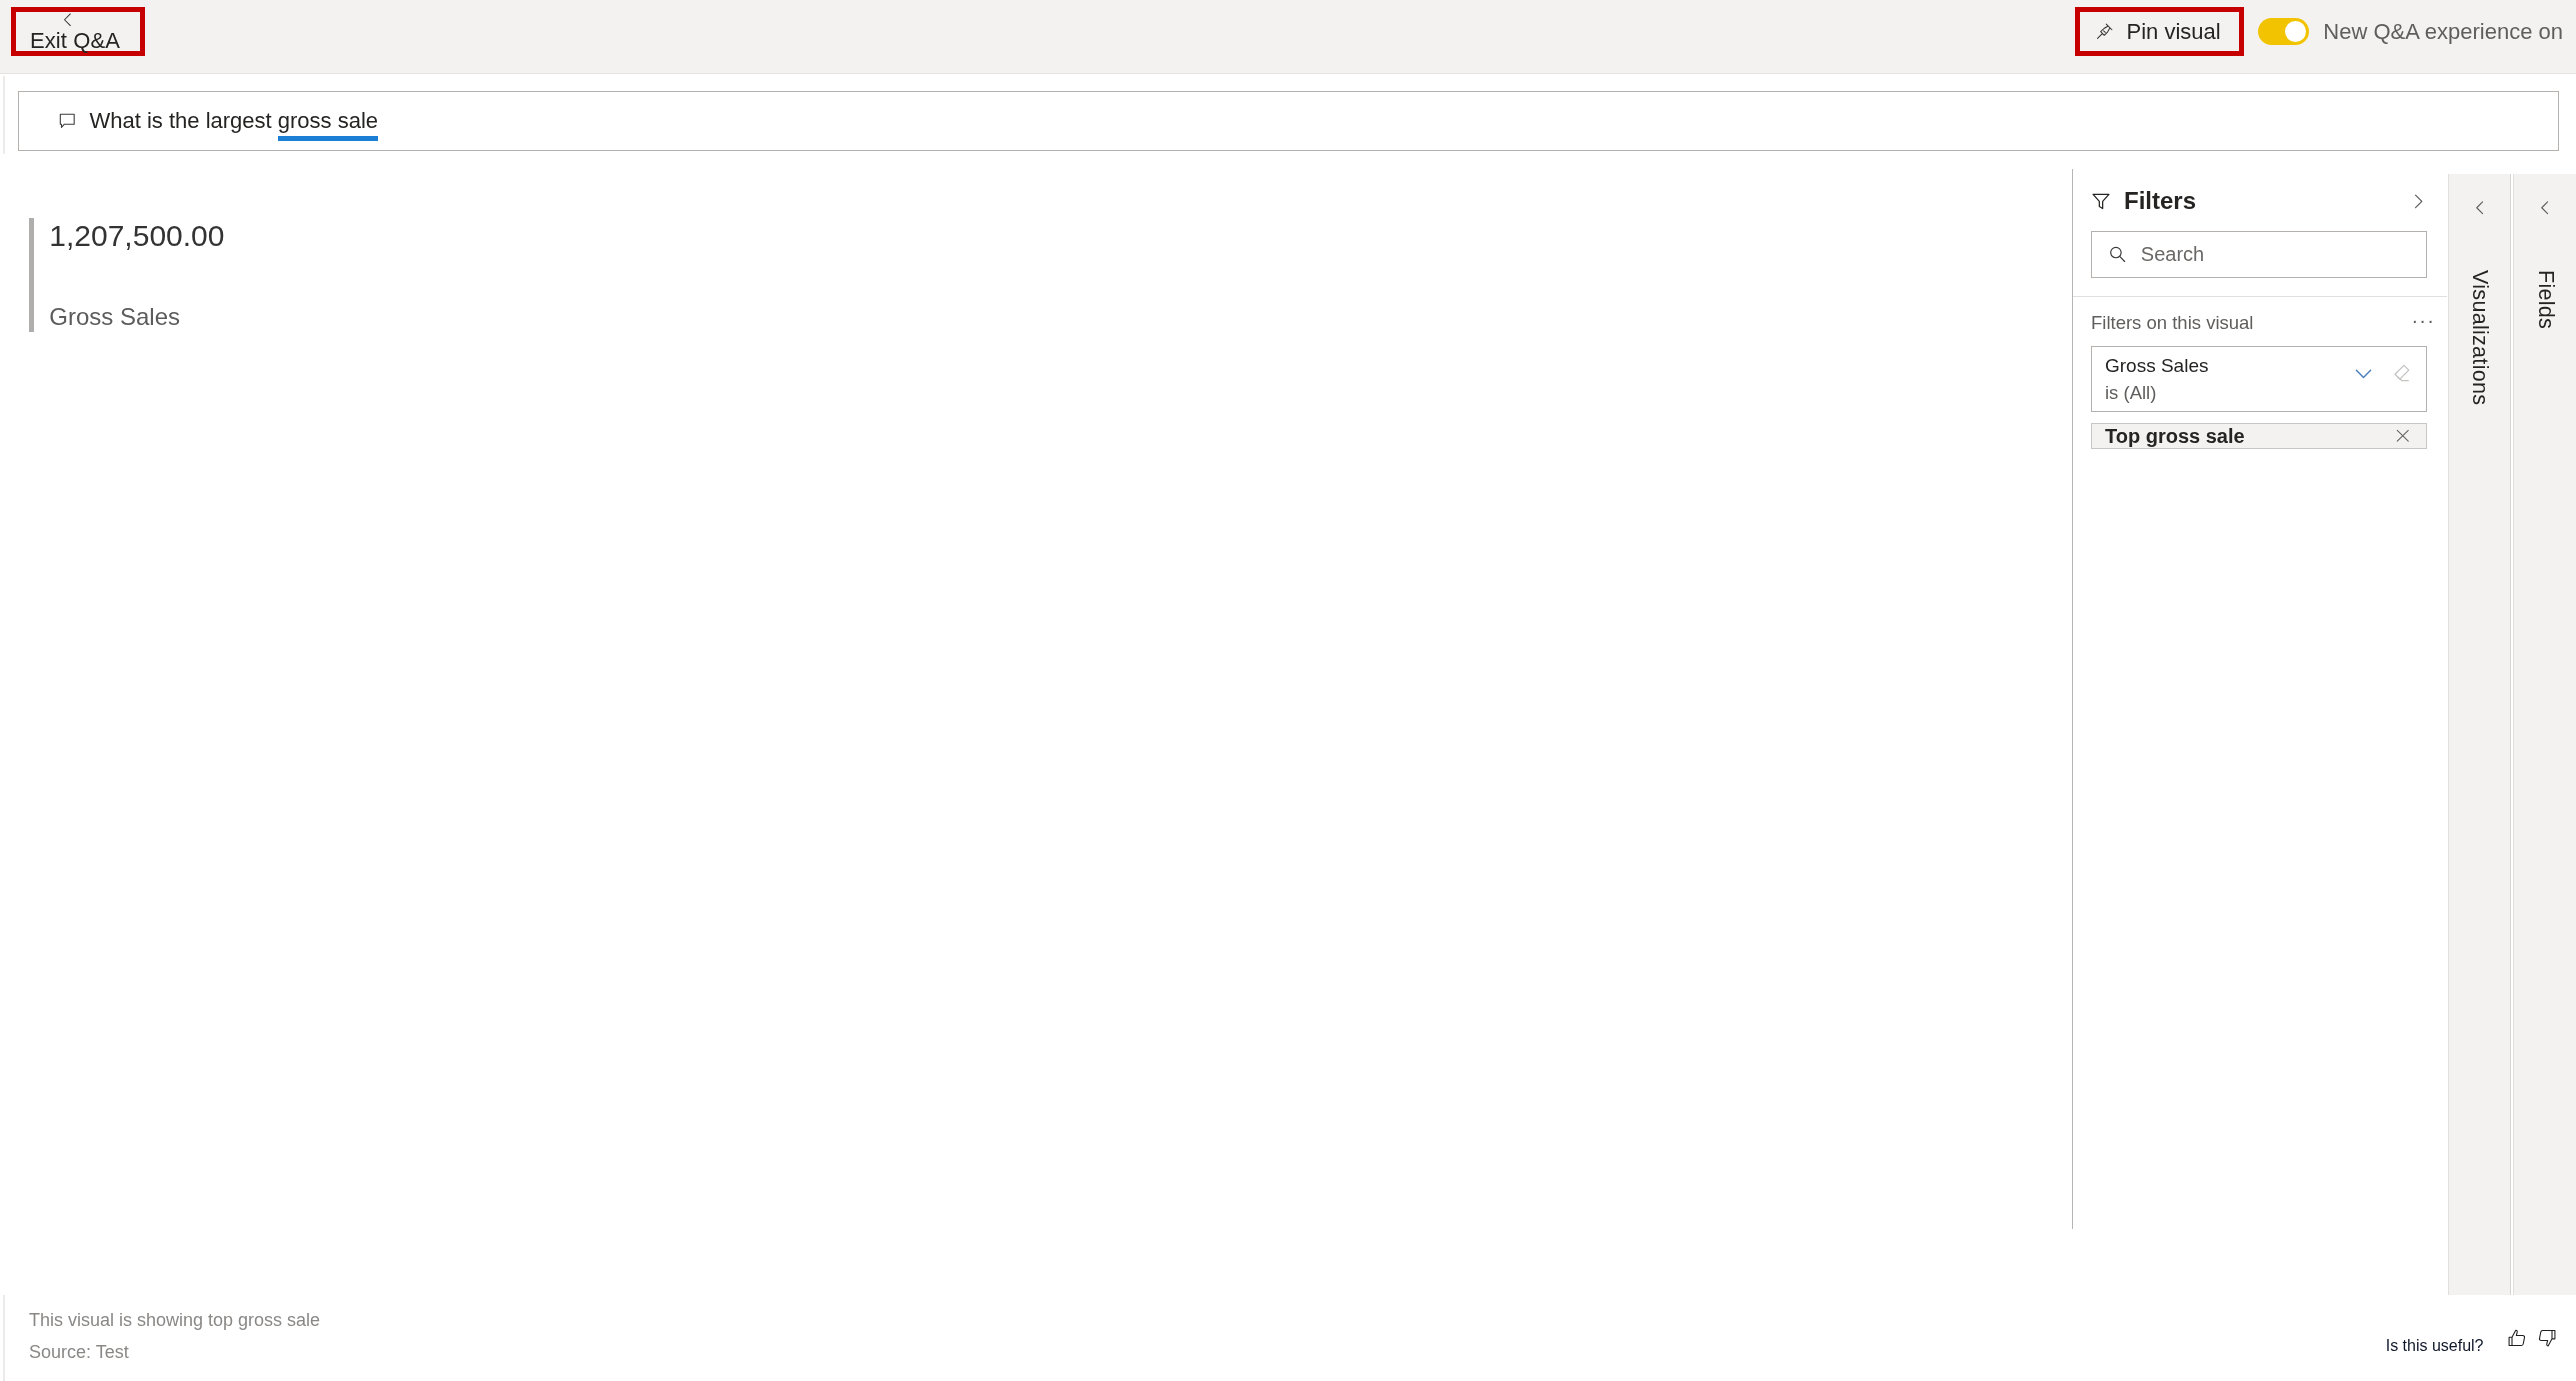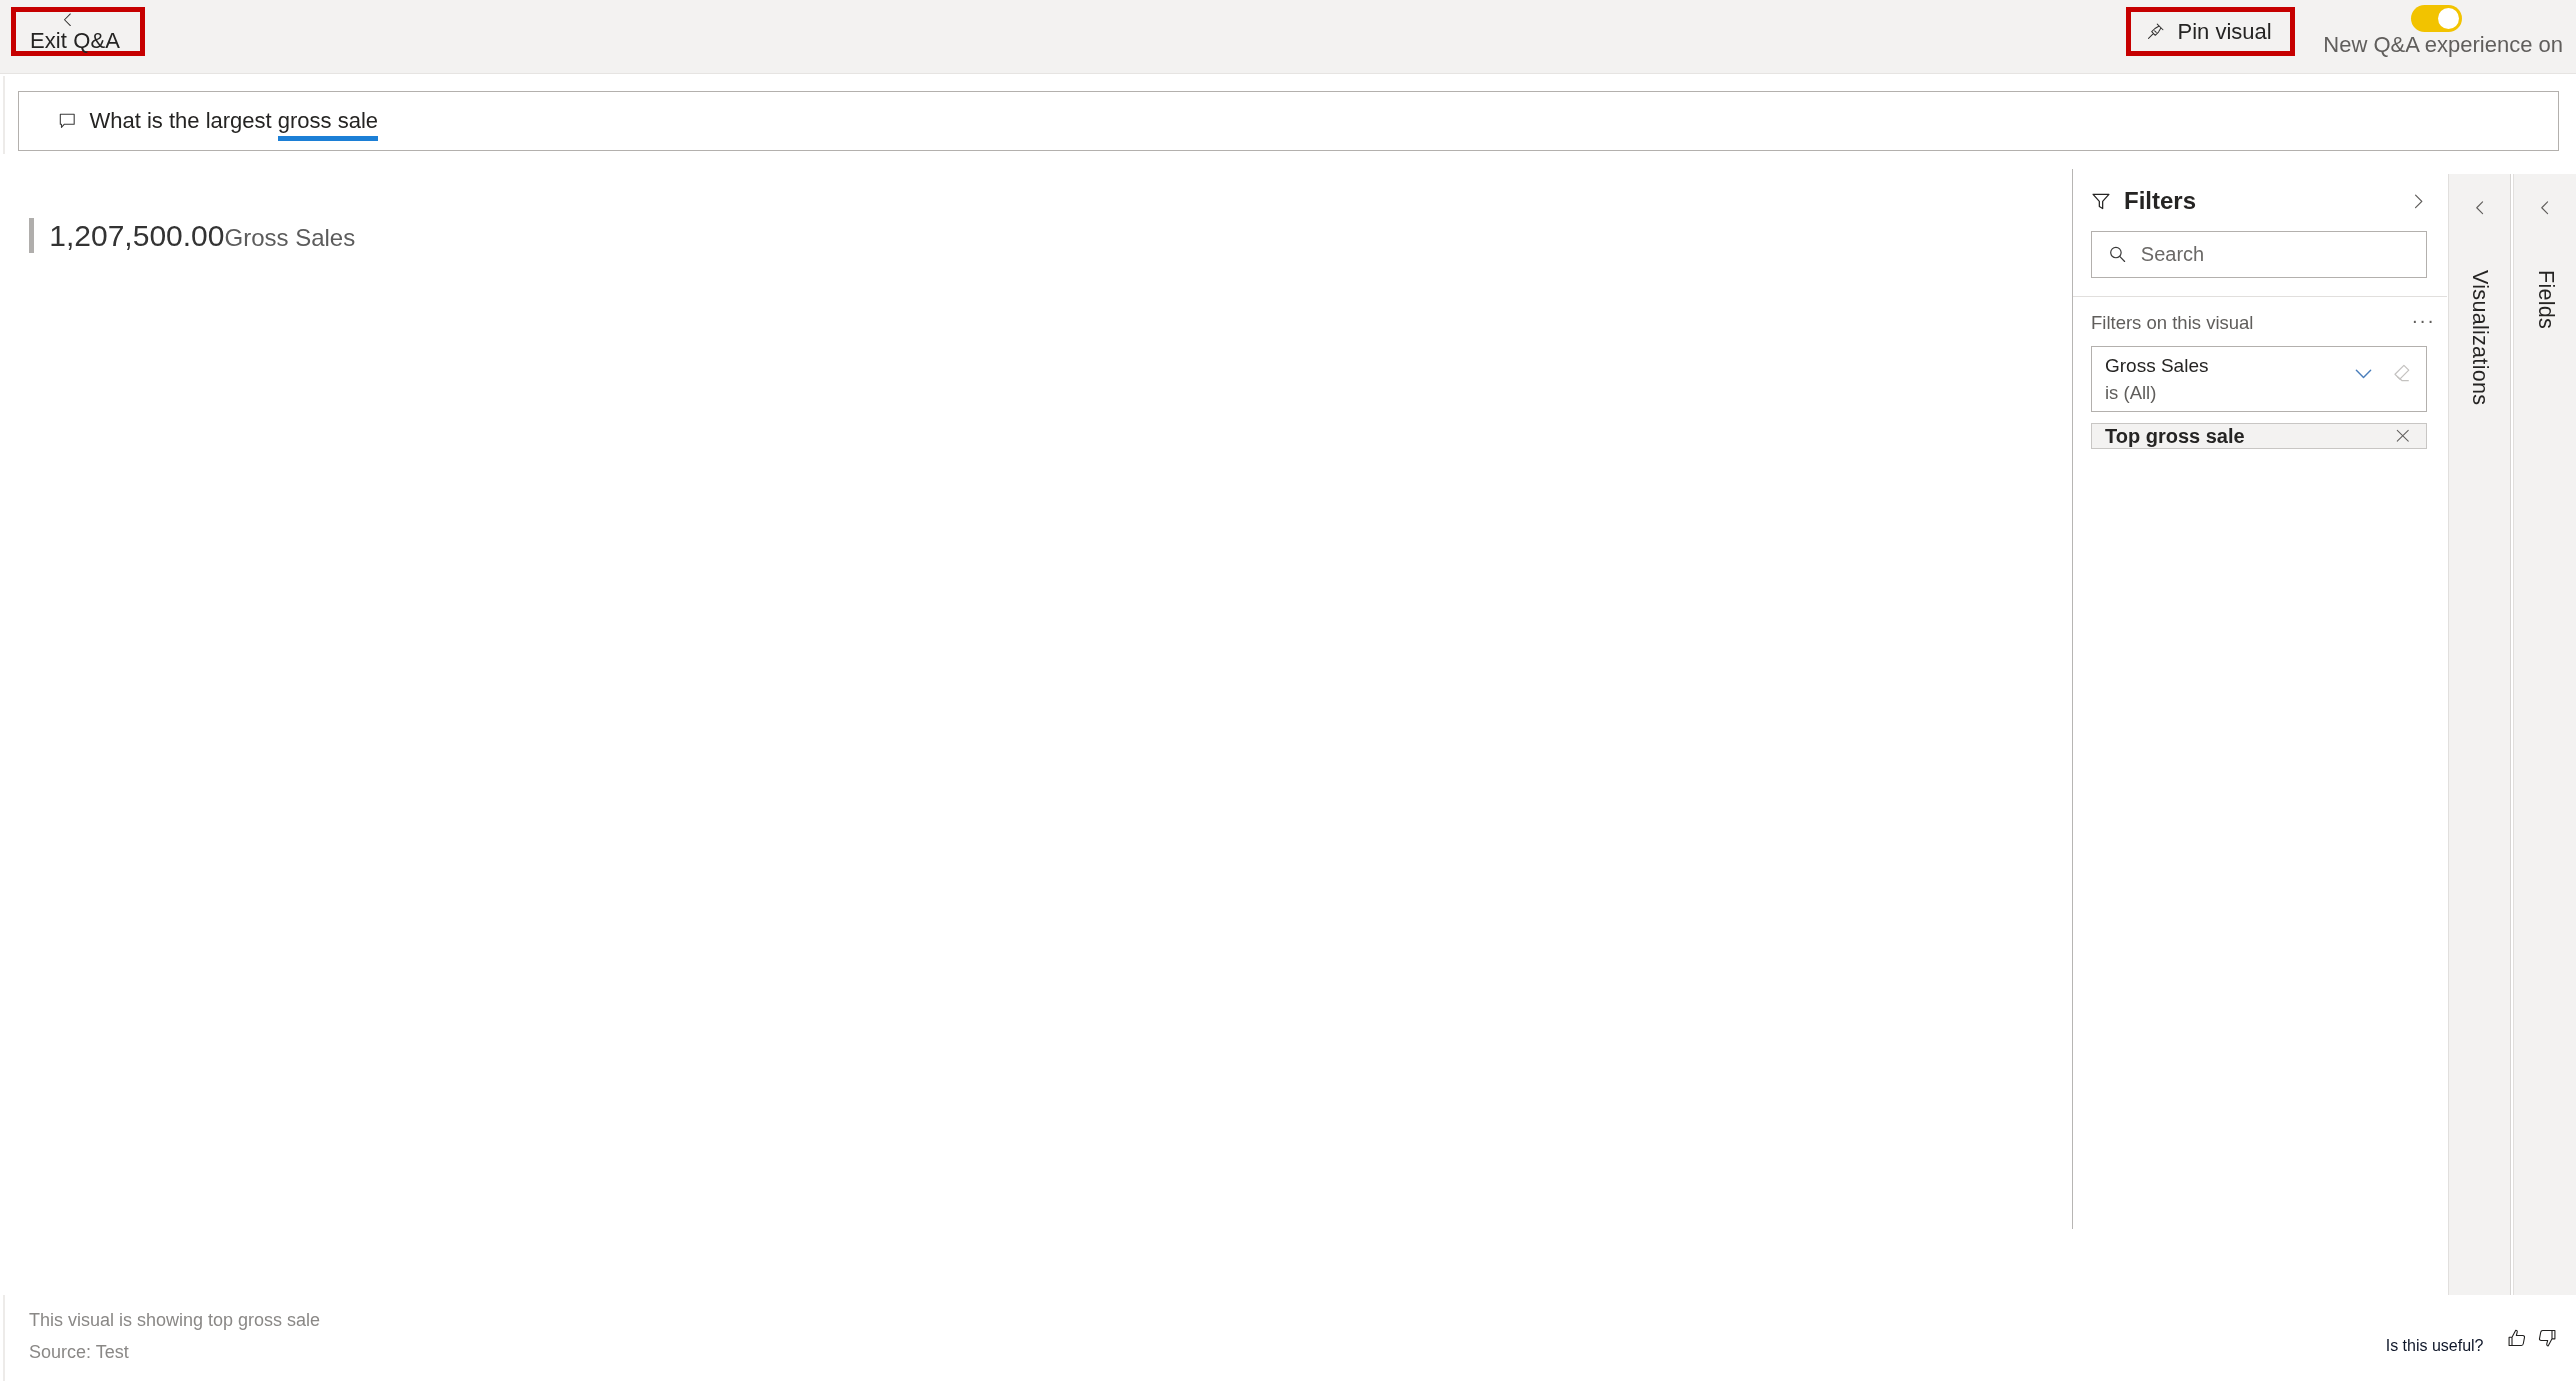--- a/index.html
+++ b/index.html
@@ -78,21 +78,20 @@
     font-size: 22px;
     color: #252423;
     white-space: nowrap;
   }
 
   .toggle-wrap {
     display: flex;
     align-items: center;
     margin-left: 14.3px;
     cursor: pointer;
-    flex-direction: column;
   }
   .toggle-track {
     width: 51px; height: 27px;
     border-radius: 14.3px;
     background: #f2c300;
     position: relative;
     flex: none;
   }
   .toggle-knob {
     position: absolute;
@@ -158,21 +157,23 @@
   }
   .card-accent {
     width: 4.8px;
     background: #b0aeac;
     flex: none;
     margin-right: 15.5px;
     align-self: stretch;
   }
   .card-body {
     display: flex;
+    flex-direction: column;
     justify-content: center;
+    gap: 44px;
   }
   .card-value {
     font-size: 30px;
     color: #333333;
     line-height: 1.18;
     white-space: nowrap;
   }
   .card-label {
     font-size: 24px;
     color: #5c5c5c;

